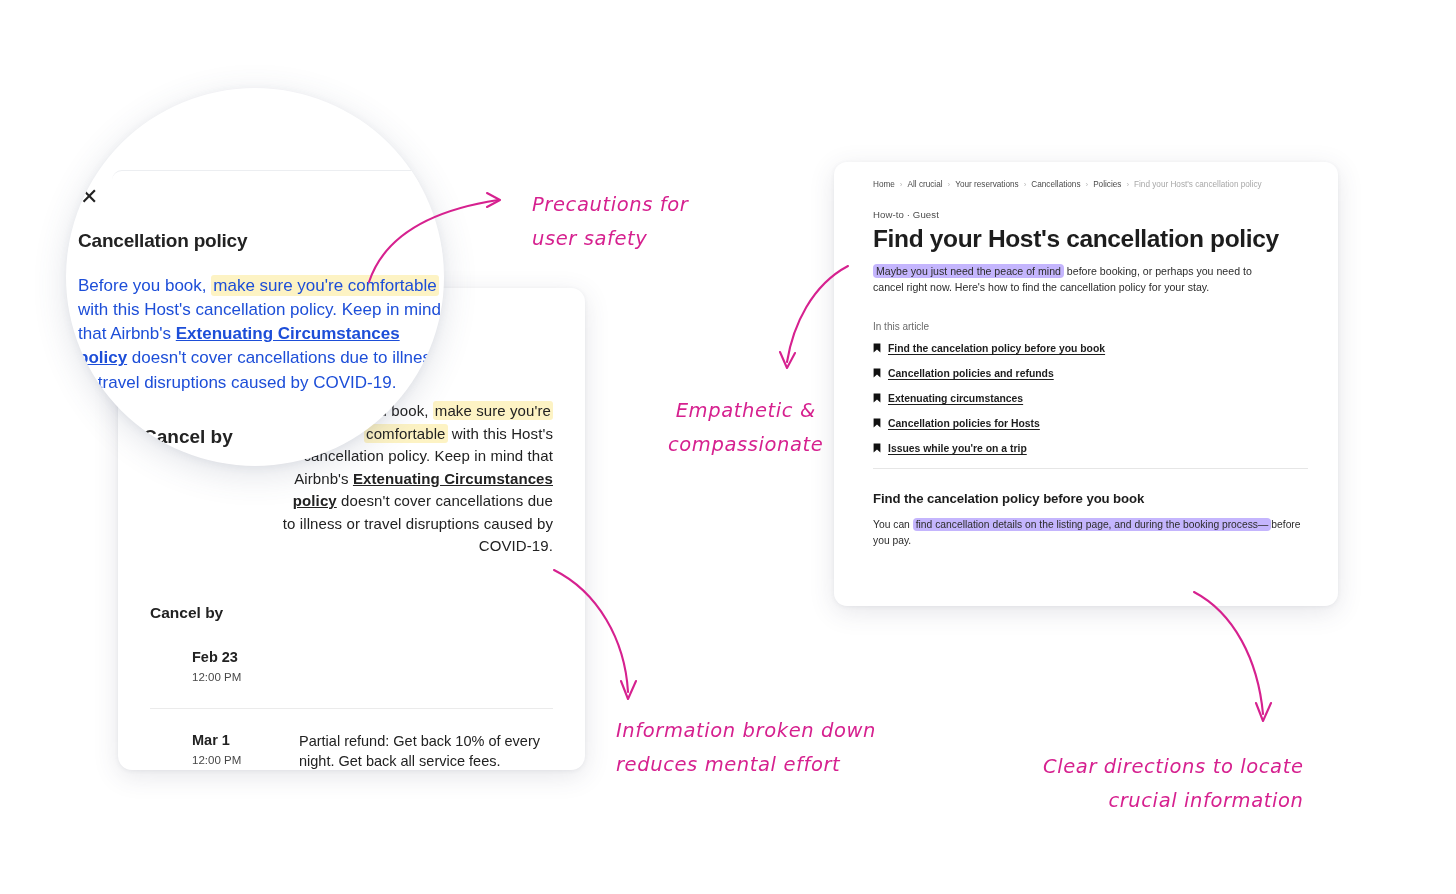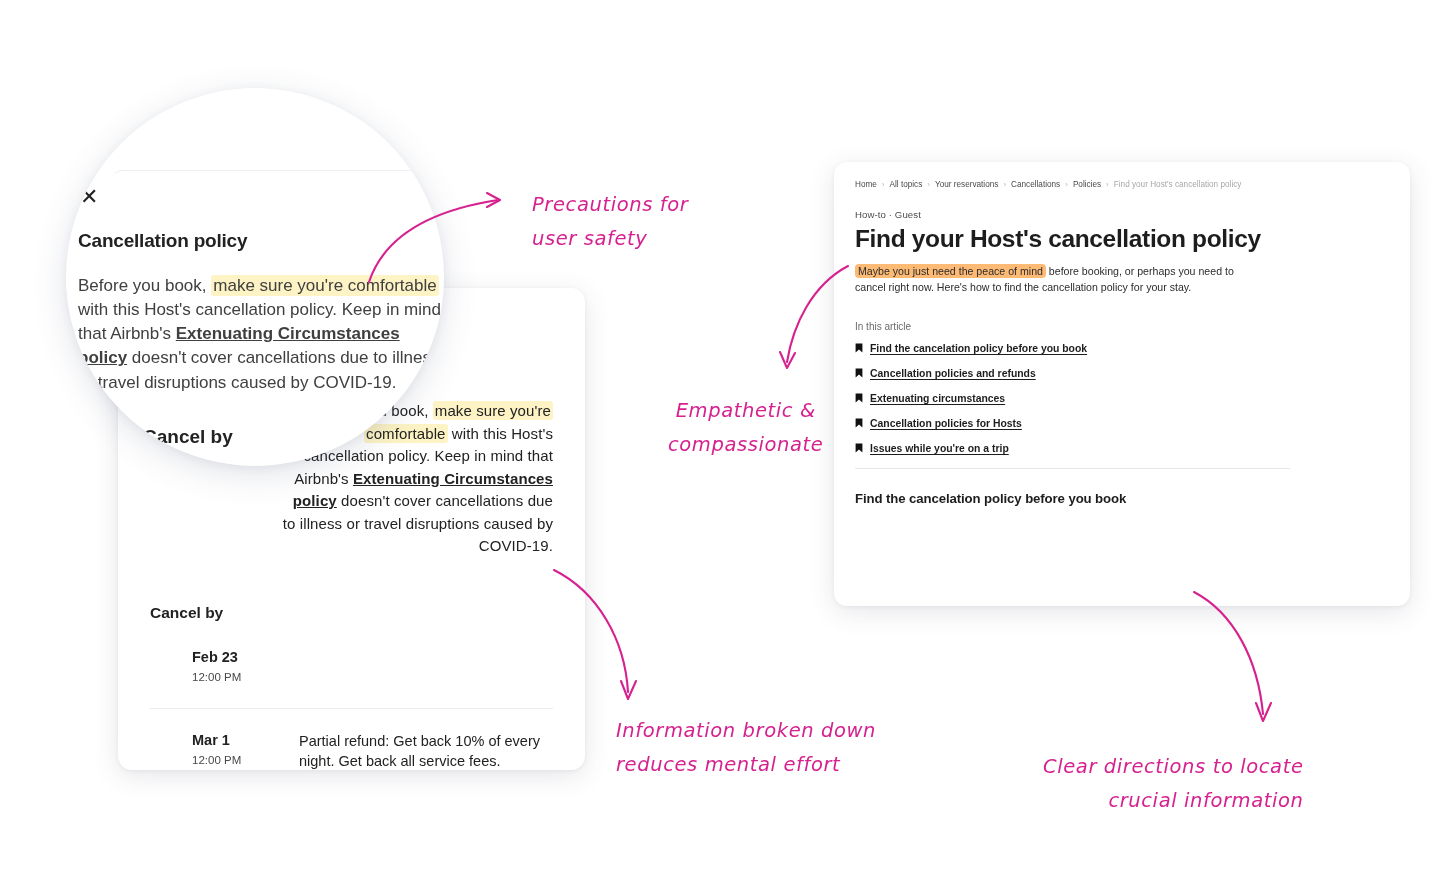--- a/index.html
+++ b/index.html
@@ -121,21 +121,21 @@
     font-weight: 700;
     color: #222222;
     letter-spacing: -.2px;
     margin-top: 20px;
   }
 
   .mag-para {
     margin-top: 22px;
     font-size: 17px;
     line-height: 1.42;
-    color: #404040;
+    color: #1d4ed8;
     width: 372px;
   }
   .mag-para .u { text-decoration: underline; font-weight: 700; }
 
   .mag-cancel-by {
     position: absolute;
     left: 77px;
     top: 338px;
     font-size: 19px;
     font-weight: 700;
@@ -144,38 +144,38 @@
 
   
   .hl {
     background: #fdf3c4;
     border-radius: 3px;
     padding: 1px 2px;
     box-decoration-break: clone;
     -webkit-box-decoration-break: clone;
   }
   .hl-soft {
-    background: #fdba74;
+    background: #c4b5fd;
     border-radius: 4px;
     padding: 1px 3px;
     box-decoration-break: clone;
     -webkit-box-decoration-break: clone;
   }
 
   
   .article-card {
     position: absolute;
     left: 834px;
     top: 162px;
-    width: 576px;
+    width: 504px;
     height: 444px;
     background: #ffffff;
     border-radius: 13px;
     box-shadow: 0 6px 26px rgba(60, 64, 90, .13), 0 1px 4px rgba(60,64,90,.07);
-    padding: 18px 40px 0 21px;
+    padding: 18px 40px 0 39px;
     overflow: hidden;
   }
 
   .breadcrumb {
     display: flex;
     align-items: center;
     flex-wrap: nowrap;
     gap: 5px;
     font-size: 8.2px;
     color: #4a4a4a;
@@ -336,21 +336,21 @@
       </p>
     </div>
     <div class="mag-cancel-by">Cancel by</div>
   </div>
 
   <div class="article-card">
 
     <nav class="breadcrumb">
       <span class="crumb">Home</span>
       <span class="sep">›</span>
-      <span class="crumb">All topics</span>
+      <span class="crumb">All crucial</span>
       <span class="sep">›</span>
       <span class="crumb">Your reservations</span>
       <span class="sep">›</span>
       <span class="crumb">Cancellations</span>
       <span class="sep">›</span>
       <span class="crumb">Policies</span>
       <span class="sep">›</span>
       <span class="crumb current">Find your Host's cancellation policy</span>
     </nav>
 
@@ -404,20 +404,23 @@
             </svg>
         </span>
         <span class="toc-link">Issues while you're on a trip</span>
       </li>
     </ul>
 
     <div class="divider"></div>
 
     <h2 class="section-head">Find the cancelation policy before you book</h2>
 
+    <p class="section-body">
+      <span>You can </span><span class="hl-soft">find cancellation details on the listing page, and during the booking process—</span><span>before you pay.</span>
+    </p>
   </div>
 
   <svg class="arrows" width="1456" height="894" viewBox="0 0 1456 894">
     <g fill="none" stroke="#d6218f" stroke-width="2.1" stroke-linecap="round" stroke-linejoin="round">
 
       <path d="M369,282 C382,243 420,212 498,200"></path>
       <path d="M487,193 L500,200 L487,207"></path>
 
       <path d="M848,266 C812,285 793,325 787,362"></path>
       <path d="M780,352 L787,368 L795,353"></path>

